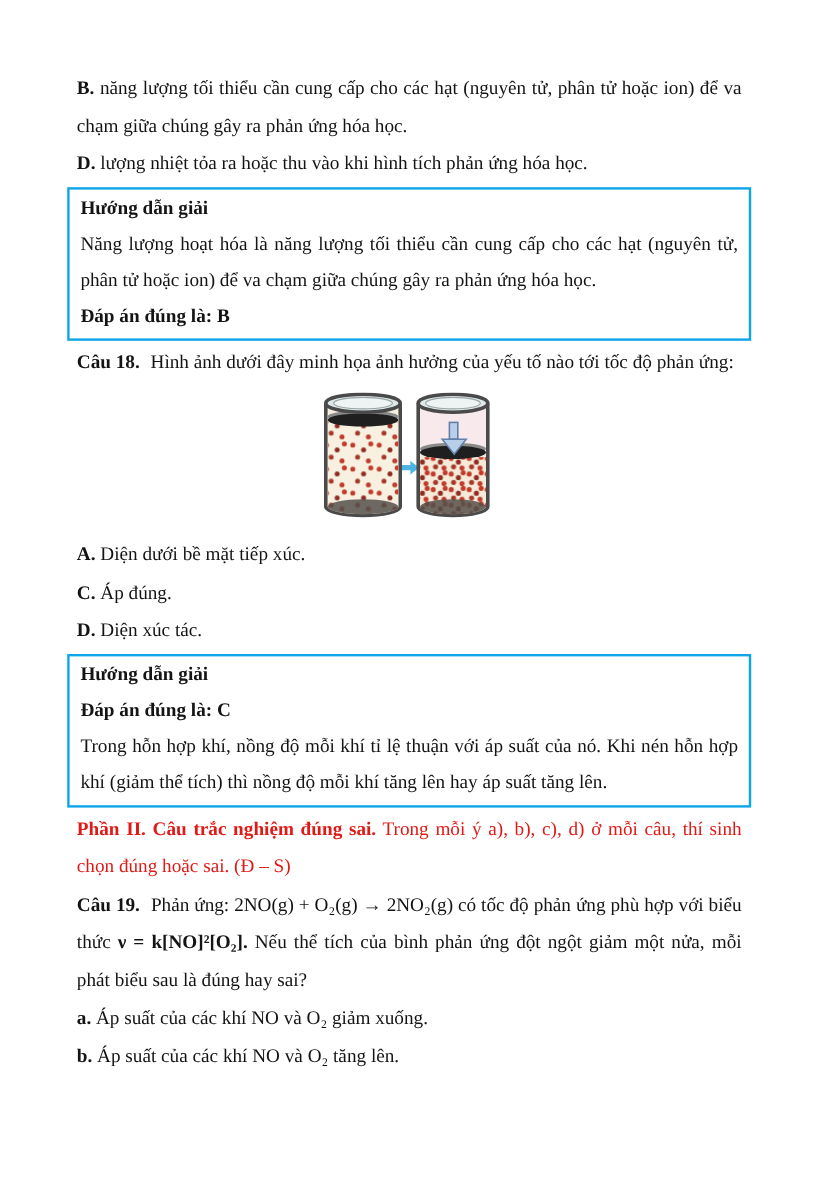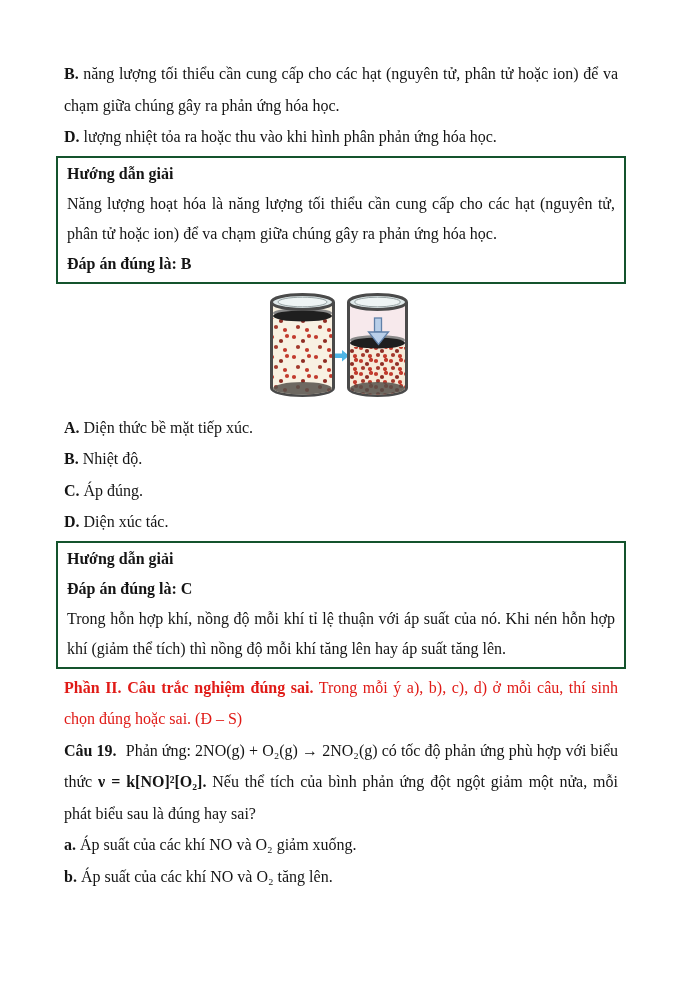--- a/index.html
+++ b/index.html
@@ -11,21 +11,21 @@
     background:#ffffff;
     font-family:"Liberation Serif","DejaVu Serif",serif;
     font-size:16px;
     color:#141414;
     overflow:hidden;
   }
   p { margin:0; line-height:31.5px; text-align:justify; }
   b { font-weight:bold; }
   .qlabel { margin-right:5px; }
   .box {
-    border:2px solid #14532d;
+    border:2px solid #0ea5e9;
     margin:3px -8px 3px -8px;
     padding:1px 9px 3px 9px;
   }
   .box p { line-height:30px; }
   .red { color:#e01a16; }
   .figure {
     width:142px;
     margin:9px 0 7px 204px;
   }
   .formula { white-space:nowrap;font-weight:bold; }
@@ -34,29 +34,33 @@
 <body>
 
 <div class="page">
 
   <p>
     <b>B.</b>
     <span>năng lượng tối thiểu cần cung cấp cho các hạt (nguyên tử, phân tử hoặc ion) để va chạm giữa chúng gây ra phản ứng hóa học.</span>
   </p>
   <p>
     <b>D.</b>
-    <span>lượng nhiệt tỏa ra hoặc thu vào khi hình phân phản ứng hóa học.</span>
+    <span>lượng nhiệt tỏa ra hoặc thu vào khi hình tích phản ứng hóa học.</span>
   </p>
 
   <div class="box">
     <p><b>Hướng dẫn giải</b></p>
     <p>Năng lượng hoạt hóa là năng lượng tối thiểu cần cung cấp cho các hạt (nguyên tử, phân tử hoặc ion) để va chạm giữa chúng gây ra phản ứng hóa học.</p>
     <p><b>Đáp án đúng là: B</b></p>
   </div>
 
+  <p>
+    <b class="qlabel">Câu 18.</b>
+    <span>Hình ảnh dưới đây minh họa ảnh hưởng của yếu tố nào tới tốc độ phản ứng:</span>
+  </p>
 
   <div class="figure">
     <svg width="142" height="108" viewBox="0 0 142 108">
       <defs>
         <pattern id="dotsSparse" width="22" height="20" patternUnits="userSpaceOnUse">
           <circle cx="4" cy="4" r="2.1" fill="#c23a2c"></circle>
           <circle cx="13" cy="8" r="2.1" fill="#8f2d24"></circle>
           <circle cx="19" cy="3" r="2.1" fill="#c23a2c"></circle>
           <circle cx="8" cy="14" r="2.1" fill="#a5392c"></circle>
           <circle cx="17" cy="17" r="2.1" fill="#c23a2c"></circle>
@@ -106,25 +110,21 @@
           <polygon points="100.5,39 120.5,39 110.5,51.5" fill="#b9cfe9" stroke="#6080a8" stroke-width="1.3"></polygon>
         </g>
         <ellipse cx="109.5" cy="9" rx="29" ry="7.5" fill="#dfe9ea" stroke="#4a4a4a" stroke-width="3"></ellipse>
         <ellipse cx="109.5" cy="9" rx="22.8" ry="4.8" fill="#eef4f4" stroke="#9aa5a6" stroke-width="1"></ellipse>
       </g>
     </svg>
   </div>
 
   <p>
     <b>A.</b>
-    <span>Diện thức bề mặt tiếp xúc.</span>
-  </p>
-  <p>
-    <b>B.</b>
-    <span>Nhiệt độ.</span>
+    <span>Diện dưới bề mặt tiếp xúc.</span>
   </p>
   <p>
     <b>C.</b>
     <span>Áp đúng.</span>
   </p>
   <p>
     <b>D.</b>
     <span>Diện xúc tác.</span>
   </p>
 

